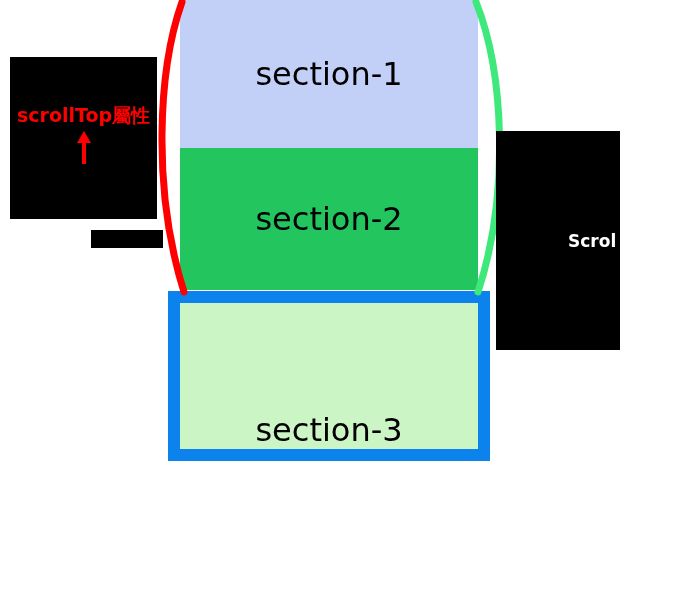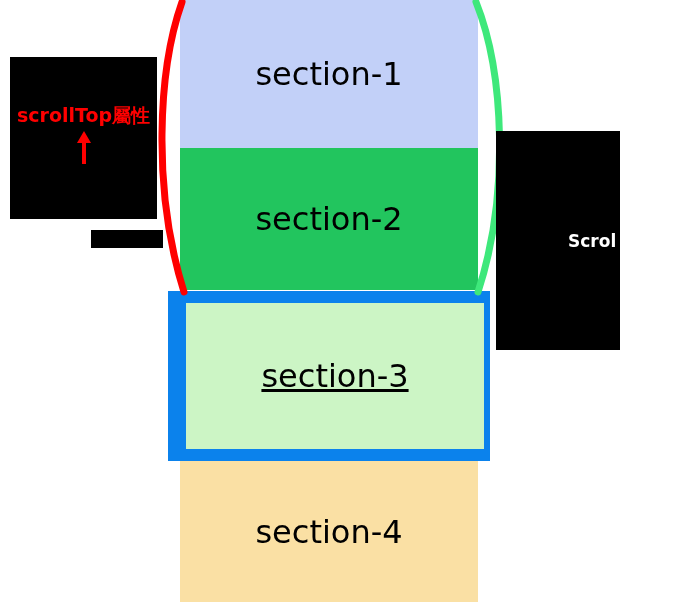--- a/index.html
+++ b/index.html
@@ -51,28 +51,27 @@
     left: 168px;
     top: 291px;
     width: 322px;
     height: 170px;
     background: #0b82ec;
     box-sizing: border-box;
     padding: 12px;
   }
   #section-3 {
     position: relative;
-    left: 6px; top: 0;
+    left: 0; top: 0;
     width: 100%;
     height: 100%;
     background: #ccf5c5;
     display: flex;
-    align-items: center;
-    justify-content: center;
-    text-decoration: underline;
+    align-items: flex-end;
+    justify-content: center;
   }
 
   #section-4 { top: 461px; height: 141px; background: #fae0a4; }
 
   
   .brace {
     position: absolute;
     top: 0px;
     width: 60px;
     height: 296px;
@@ -173,23 +172,20 @@
 <div id="stage">
 
   <div class="section" id="section-1">
     <span class="section-label">section-1</span>
   </div>
 
   <div class="section" id="section-2">
     <span class="section-label">section-2</span>
   </div>
 
-  <div class="section" id="section-4">
-    <span class="section-label">section-4</span>
-  </div>
 
   <div id="section-3-frame">
     <div id="section-3">
       <span class="section-label">section-3</span>
     </div>
   </div>
 
   <svg class="brace" id="brace-red" viewBox="0 0 60 296">
     <path d="M 42 2 C 18 70, 12 190, 44 292" stroke="#ff0000" stroke-width="7" fill="none" stroke-linecap="round"></path>
   </svg>

